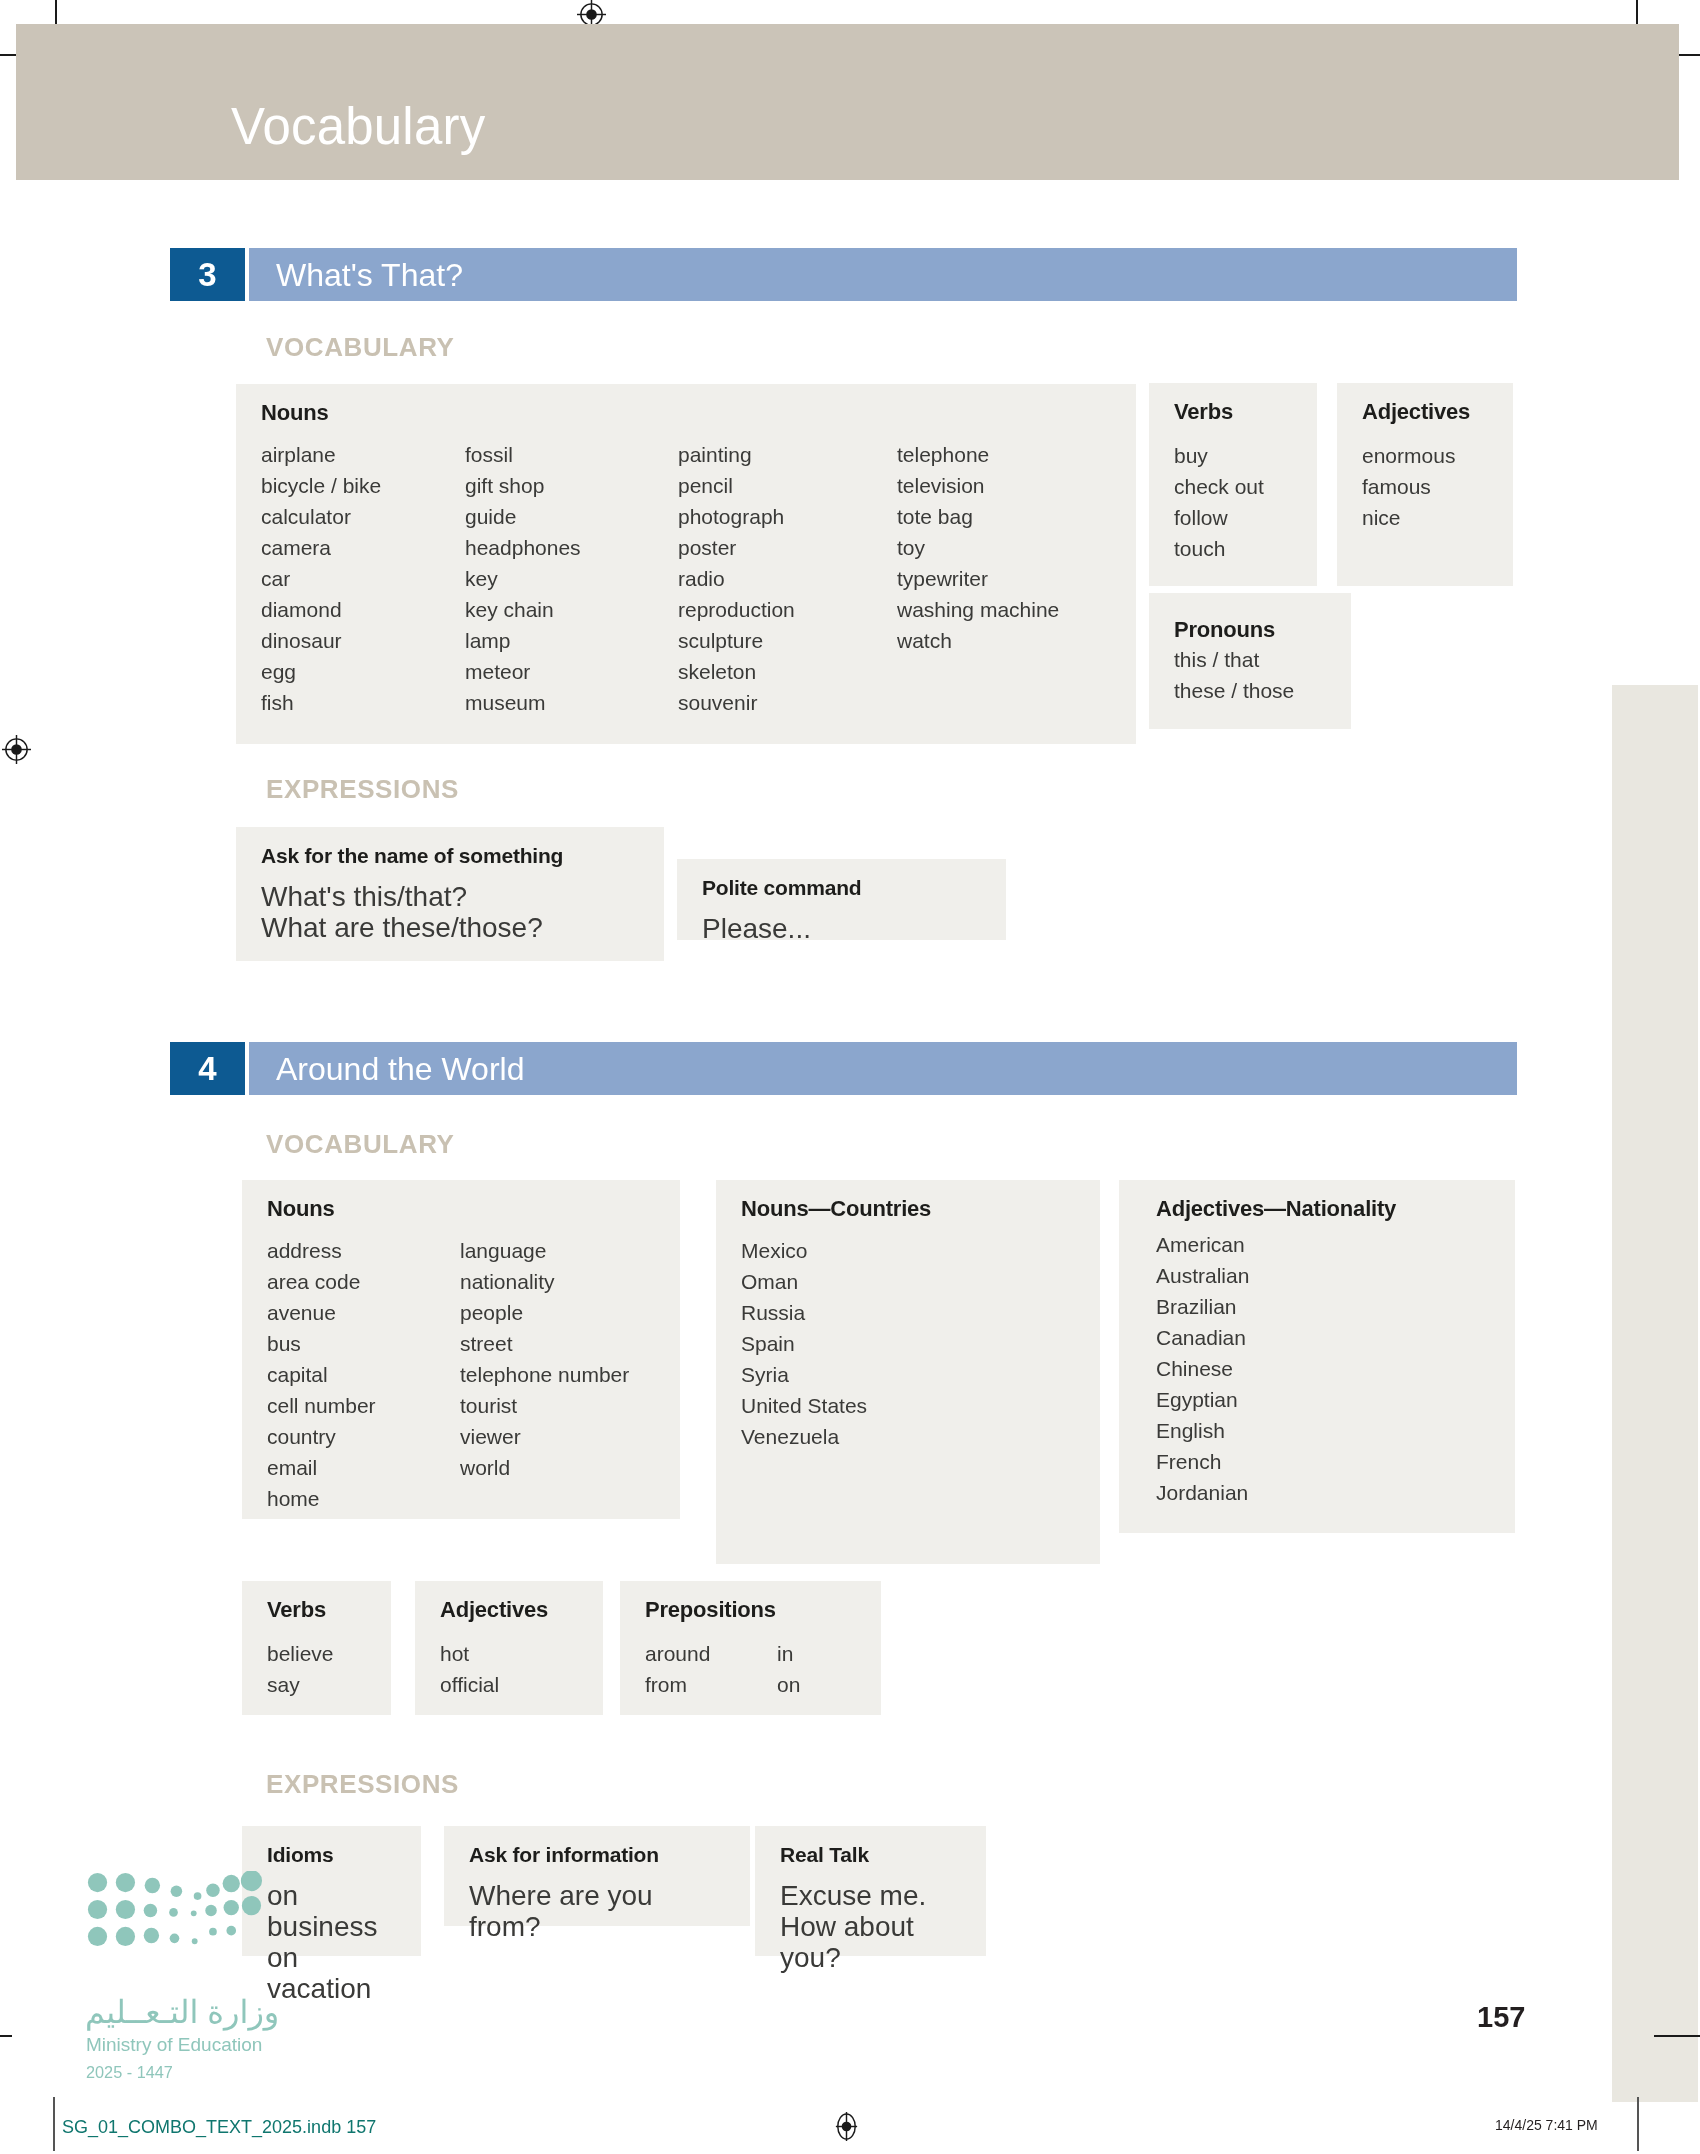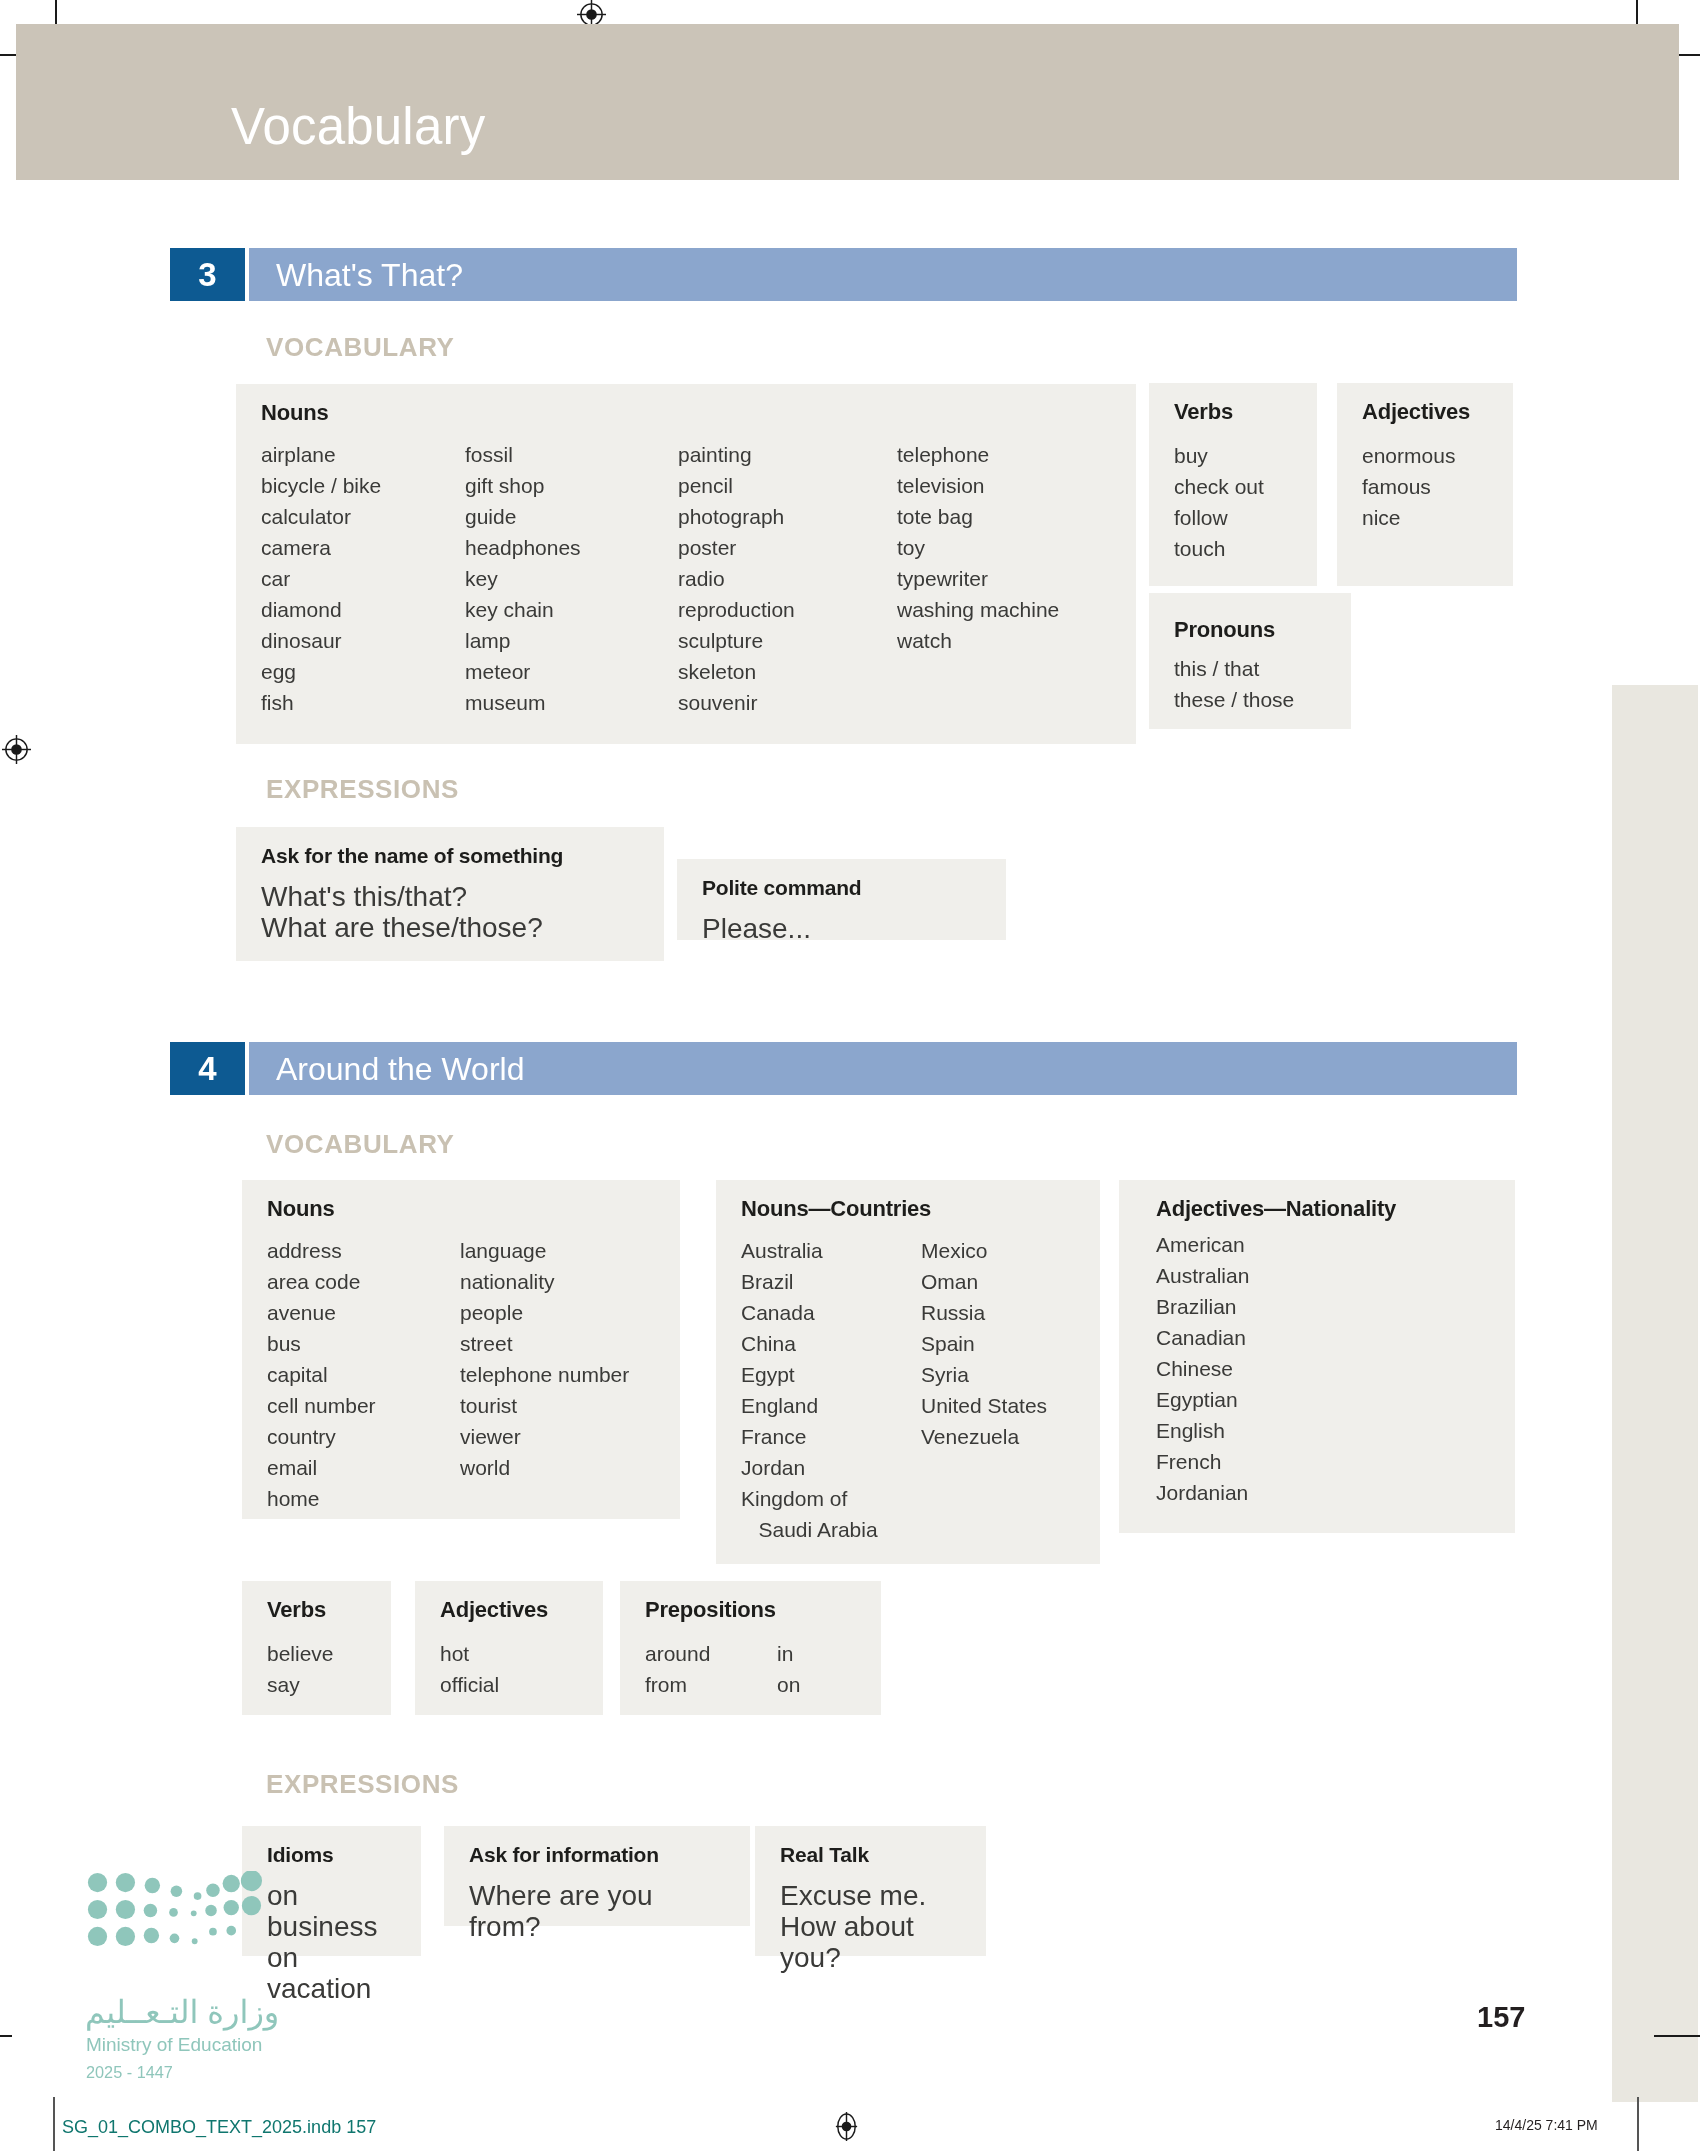--- a/index.html
+++ b/index.html
@@ -294,21 +294,21 @@
   <div class="box" style="left:1337px; top:383px; width:176px; height:203px;">
     <div class="box-title" style="margin-bottom:15.4px;">Adjectives</div>
     <ul class="wordlist">
       <li>enormous</li>
       <li>famous</li>
       <li>nice</li>
     </ul>
   </div>
 
   <div class="box" style="left:1149px; top:593px; width:202px; height:136px; padding-top:25px;">
-    <div class="box-title" style="margin-bottom:11px;">Pronouns</div>
+    <div class="box-title" style="margin-bottom:2px;">Pronouns</div>
     <ul class="wordlist">
       <li>this / that</li>
       <li>these / those</li>
     </ul>
   </div>
 
   <div class="sec-label" style="left:266px; top:776px;">EXPRESSIONS</div>
 
   <div class="box" style="left:236px; top:827px; width:428px; height:134px;">
     <div class="expr-title">Ask for the name of something</div>
@@ -352,32 +352,20 @@
         <li>tourist</li>
         <li>viewer</li>
         <li>world</li>
       </ul>
     </div>
   </div>
 
   <div class="box" style="left:716px; top:1180px; width:384px; height:384px;">
     <div class="box-title">Nouns—Countries</div>
     <div class="cols">
-      <ul class="wordlist" style="width:180px;">
-        <li>Australia</li>
-        <li>Brazil</li>
-        <li>Canada</li>
-        <li>China</li>
-        <li>Egypt</li>
-        <li>England</li>
-        <li>France</li>
-        <li>Jordan</li>
-        <li>Kingdom of</li>
-        <li>   Saudi Arabia</li>
-      </ul>
       <ul class="wordlist">
         <li>Mexico</li>
         <li>Oman</li>
         <li>Russia</li>
         <li>Spain</li>
         <li>Syria</li>
         <li>United States</li>
         <li>Venezuela</li>
       </ul>
     </div>

